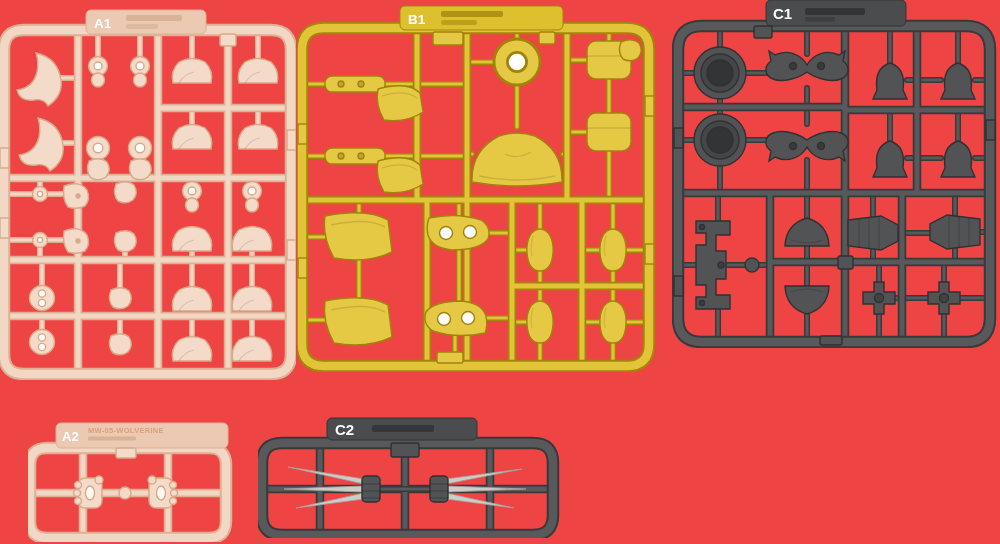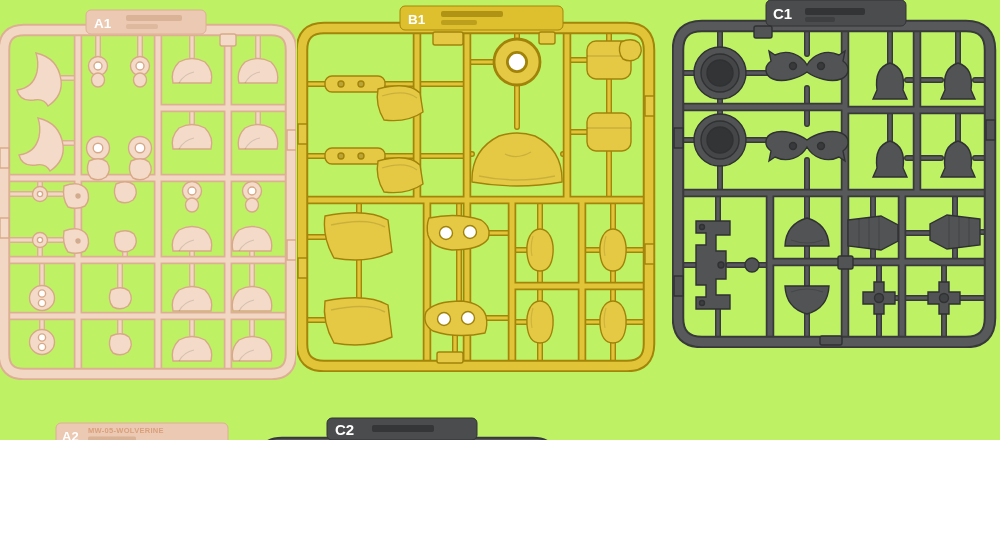--- a/index.html
+++ b/index.html
@@ -1,16 +1,16 @@
 <!DOCTYPE html>
 <html><head>
 <meta charset="utf-8">
 <style>
   html,body{margin:0;padding:0;background:#ffffff;}
-  #stage{position:relative;width:1000px;height:440px;background:#bef264;overflow:hidden;}
+  #stage{position:relative;width:1000px;height:544px;background:#ef4444;overflow:hidden;}
   .sprue{position:absolute;}
   .lat{fill:none;stroke-linecap:round;stroke-linejoin:round;}
   
   .obe{stroke:#ddb094;} .fbe{stroke:#f2d7c4;}
   .oye{stroke:#a3850a;} .fye{stroke:#e2c439;}
   .ogr{stroke:#38393b;} .fgr{stroke:#58595b;}
   
   .fo{stroke-width:12.5;} .ff{stroke-width:8.5;}
   .ro{stroke-width:8.5;}  .rf{stroke-width:5;}
   .so{stroke-width:6;}    .sf{stroke-width:3.2;}

